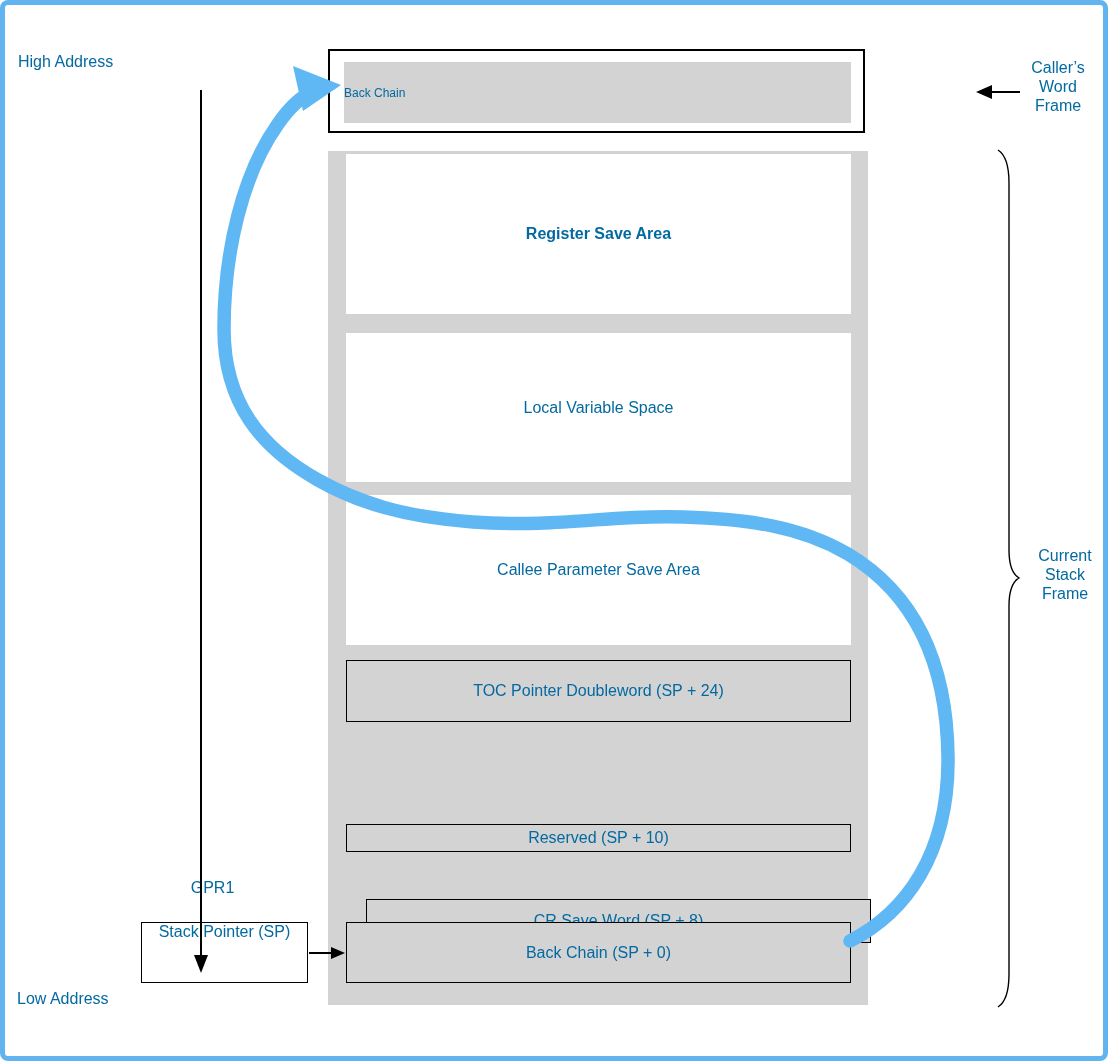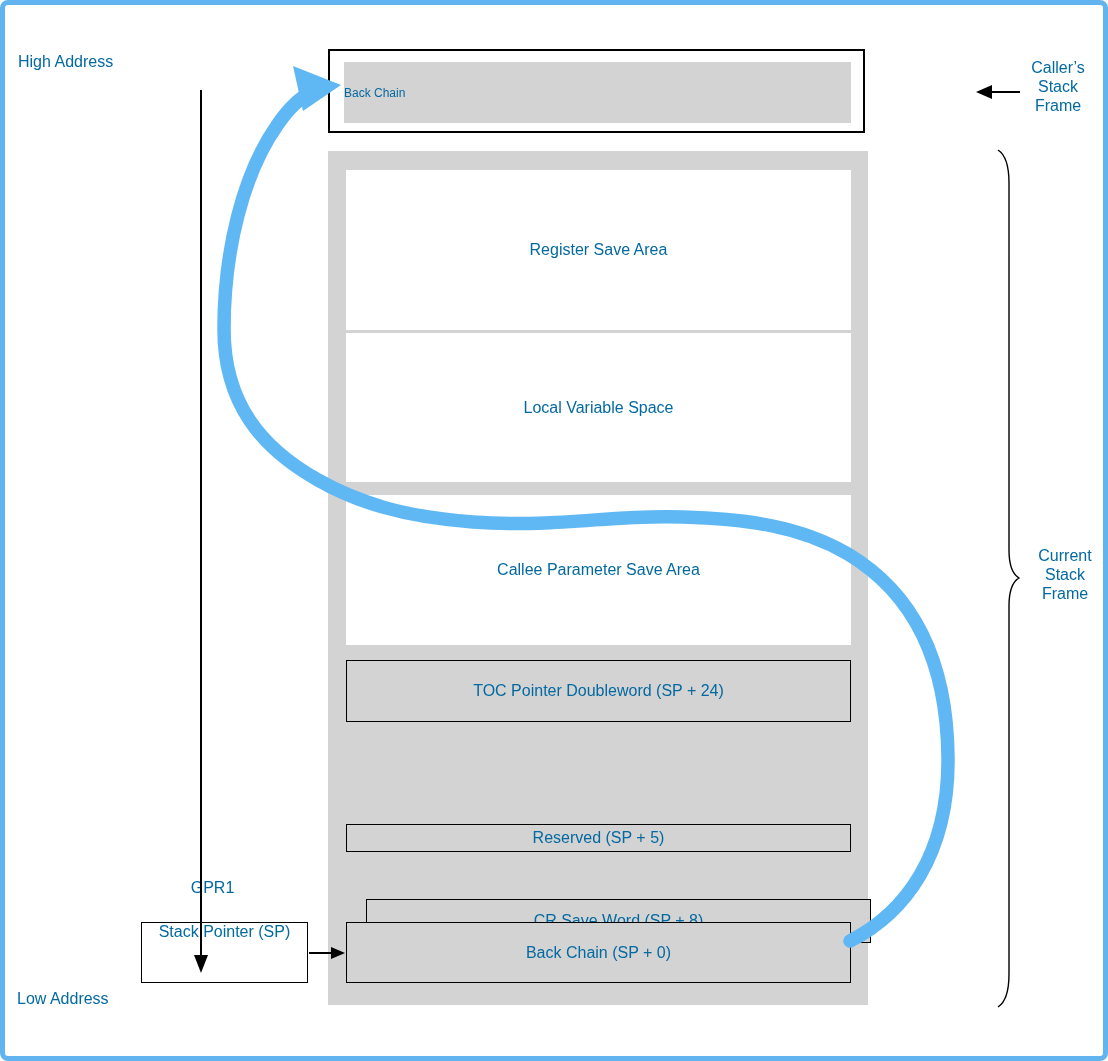--- a/index.html
+++ b/index.html
@@ -48,38 +48,38 @@
   #overlay{position:absolute;left:0;top:0;width:1108px;height:1061px;pointer-events:none;}
 </style>
 </head>
 <body>
 
 <div id="canvas">
 
   <div class="txt" style="left:13px;top:47px;">High Address</div>
   <div class="txt" style="left:12px;top:984px;">Low Address</div>
   <div class="txt center" style="left:1003px;top:53px;width:100px;">Caller’s
-Stack
+Word
 Frame</div>
   <div class="txt center" style="left:1010px;top:541px;width:100px;">Current
 Stack
 Frame</div>
 
   <div id="caller-box">
     <div id="caller-inner">
       <span>Back Chain</span>
     </div>
   </div>
 
   <div id="frame-container">
-    <div class="sbox white" style="top:19px;height:160px;">Register Save Area</div>
+    <div class="sbox white" style="top:3px;height:160px;font-weight:bold;">Register Save Area</div>
     <div class="sbox white" style="top:182px;height:149px;">Local Variable Space</div>
     <div class="sbox white" style="top:344px;height:150px;">Callee Parameter Save Area</div>
     <div class="sbox gray" style="top:509px;height:62px;">TOC Pointer Doubleword (SP + 24)</div>
-    <div class="sbox gray" style="top:673px;height:28px;">Reserved (SP + 5)</div>
+    <div class="sbox gray" style="top:673px;height:28px;">Reserved (SP + 10)</div>
     <div class="sbox gray" style="top:748px;height:44px;margin-left:20px;">CR Save Word (SP + 8)</div>
     <div class="sbox gray" style="top:771px;height:61px;">Back Chain (SP + 0)</div>
   </div>
 
   <div class="txt center" style="left:124px;top:873px;width:167px;">GPR1</div>
   <div id="sp-box">
     <span>Stack Pointer (SP)</span>
   </div>
 
   <svg id="overlay" viewBox="0 0 1108 1061" xmlns="http://www.w3.org/2000/svg">

